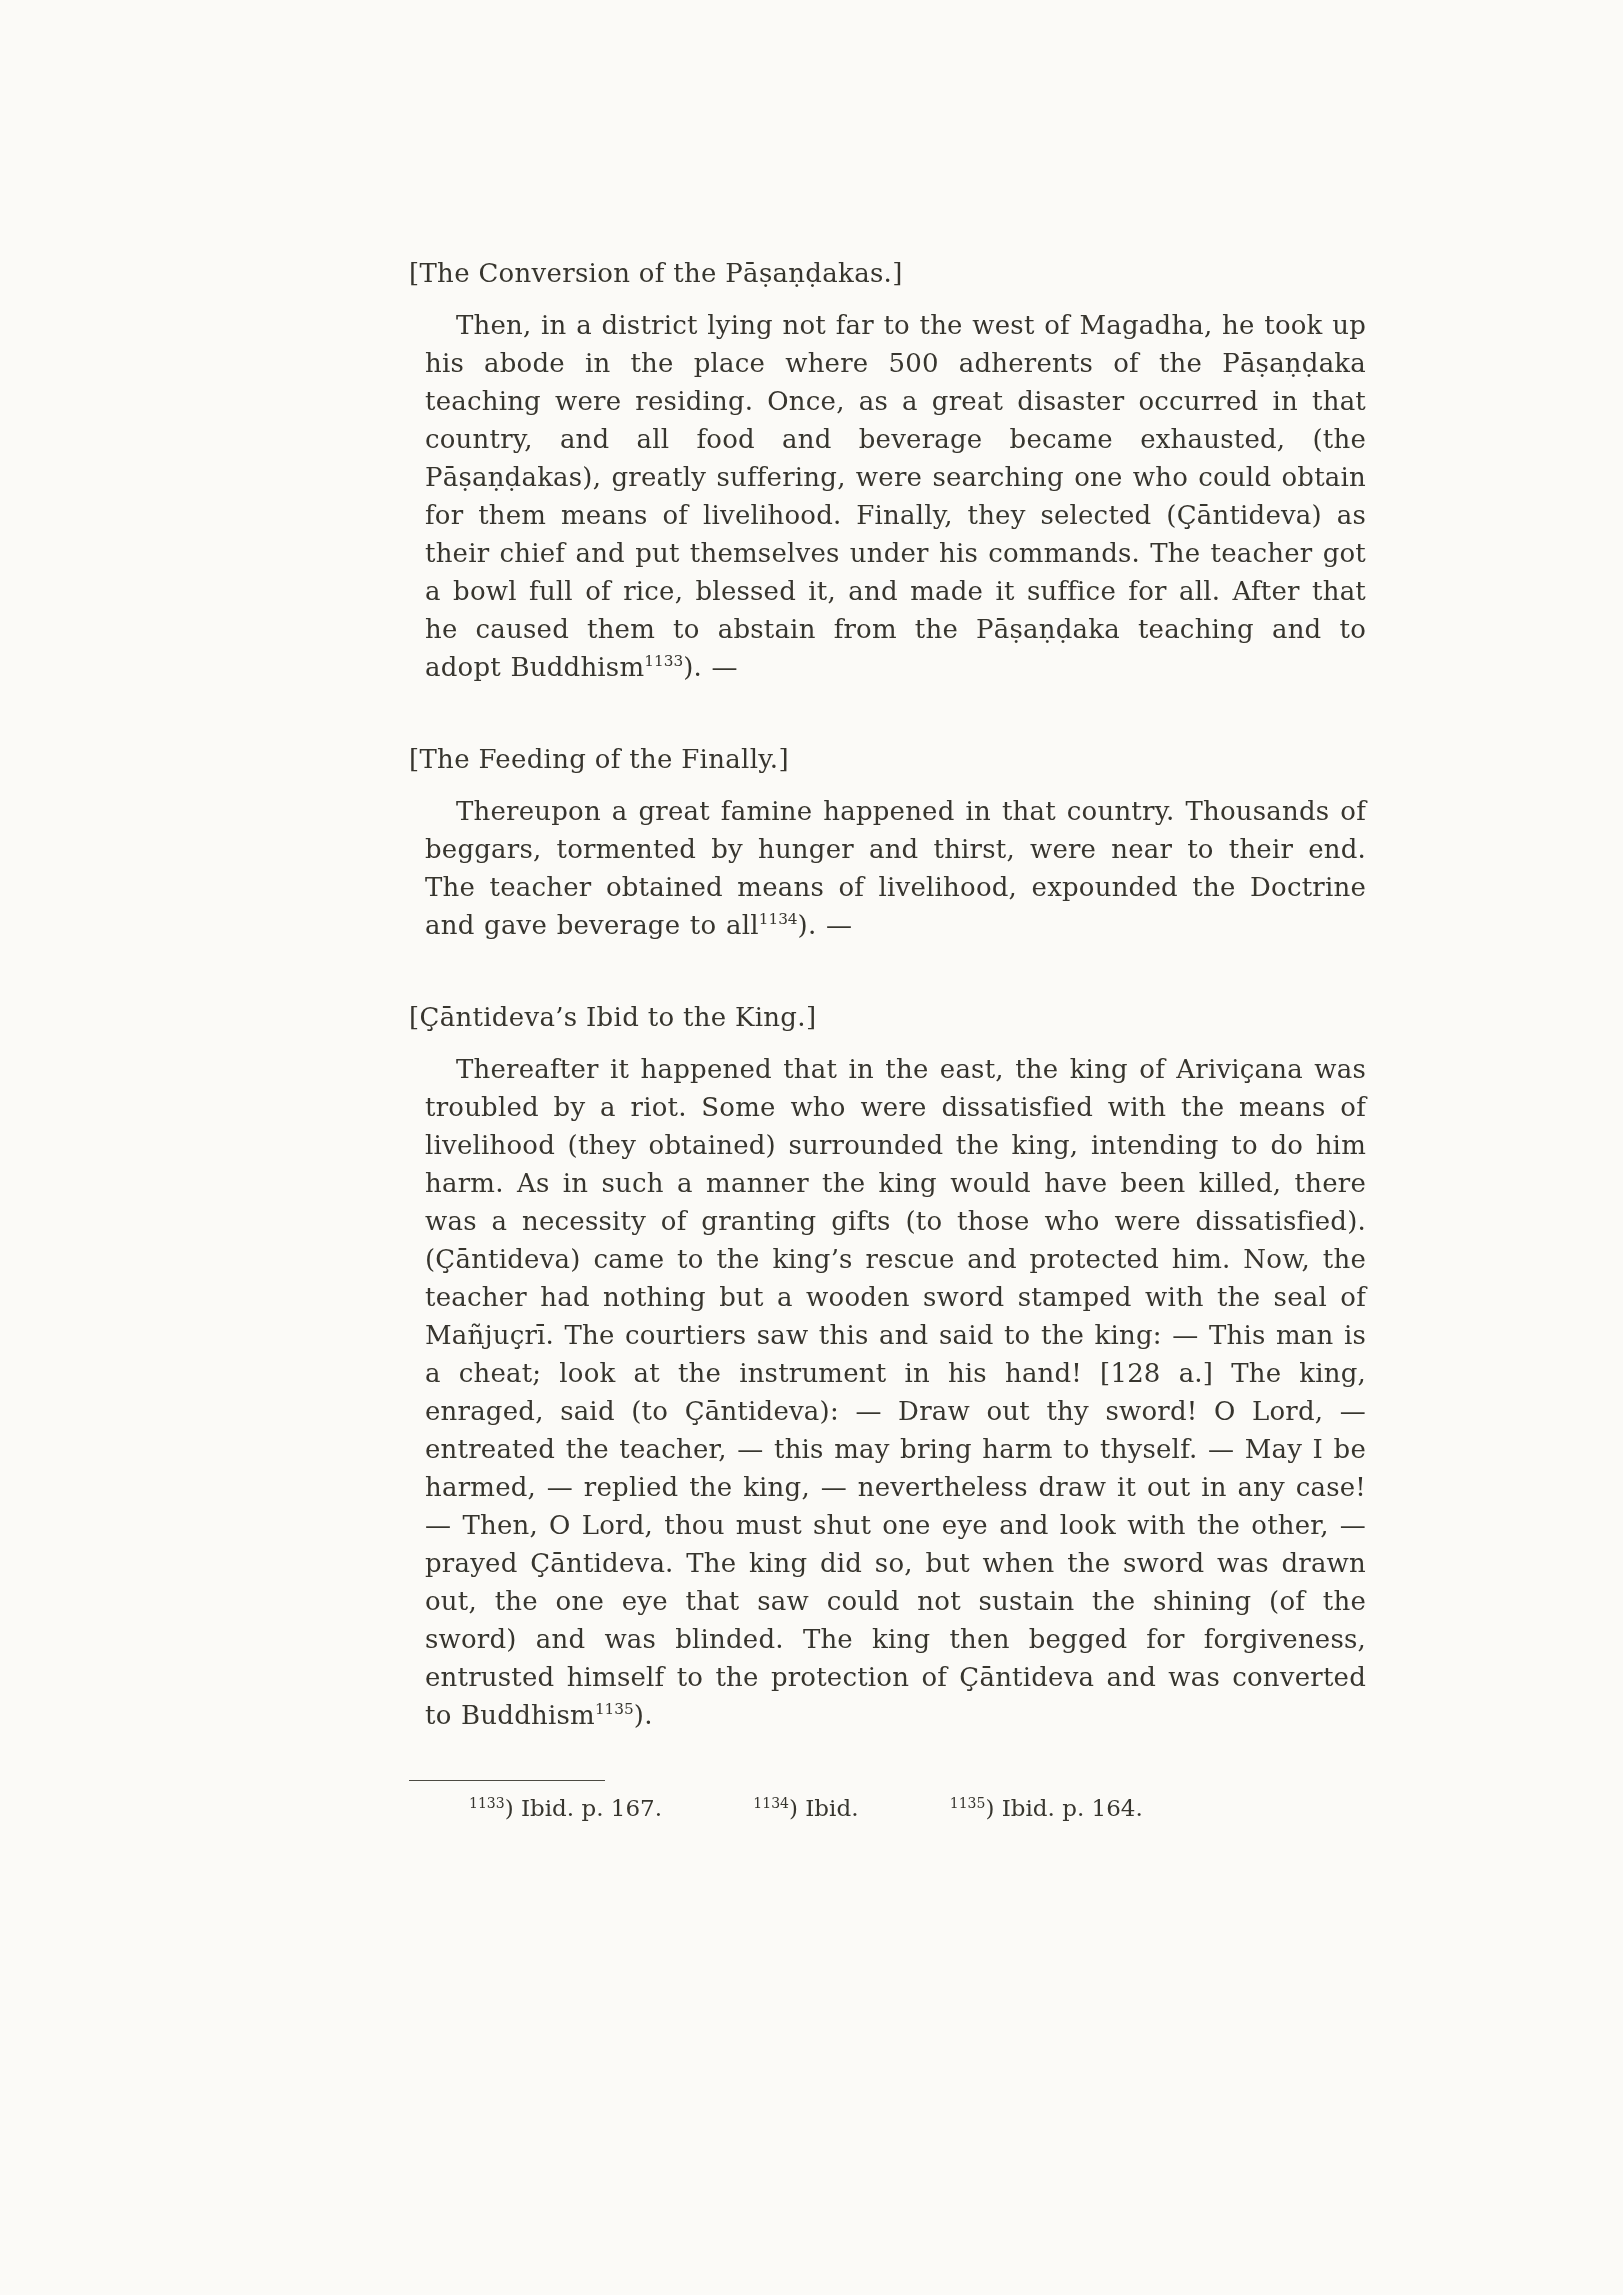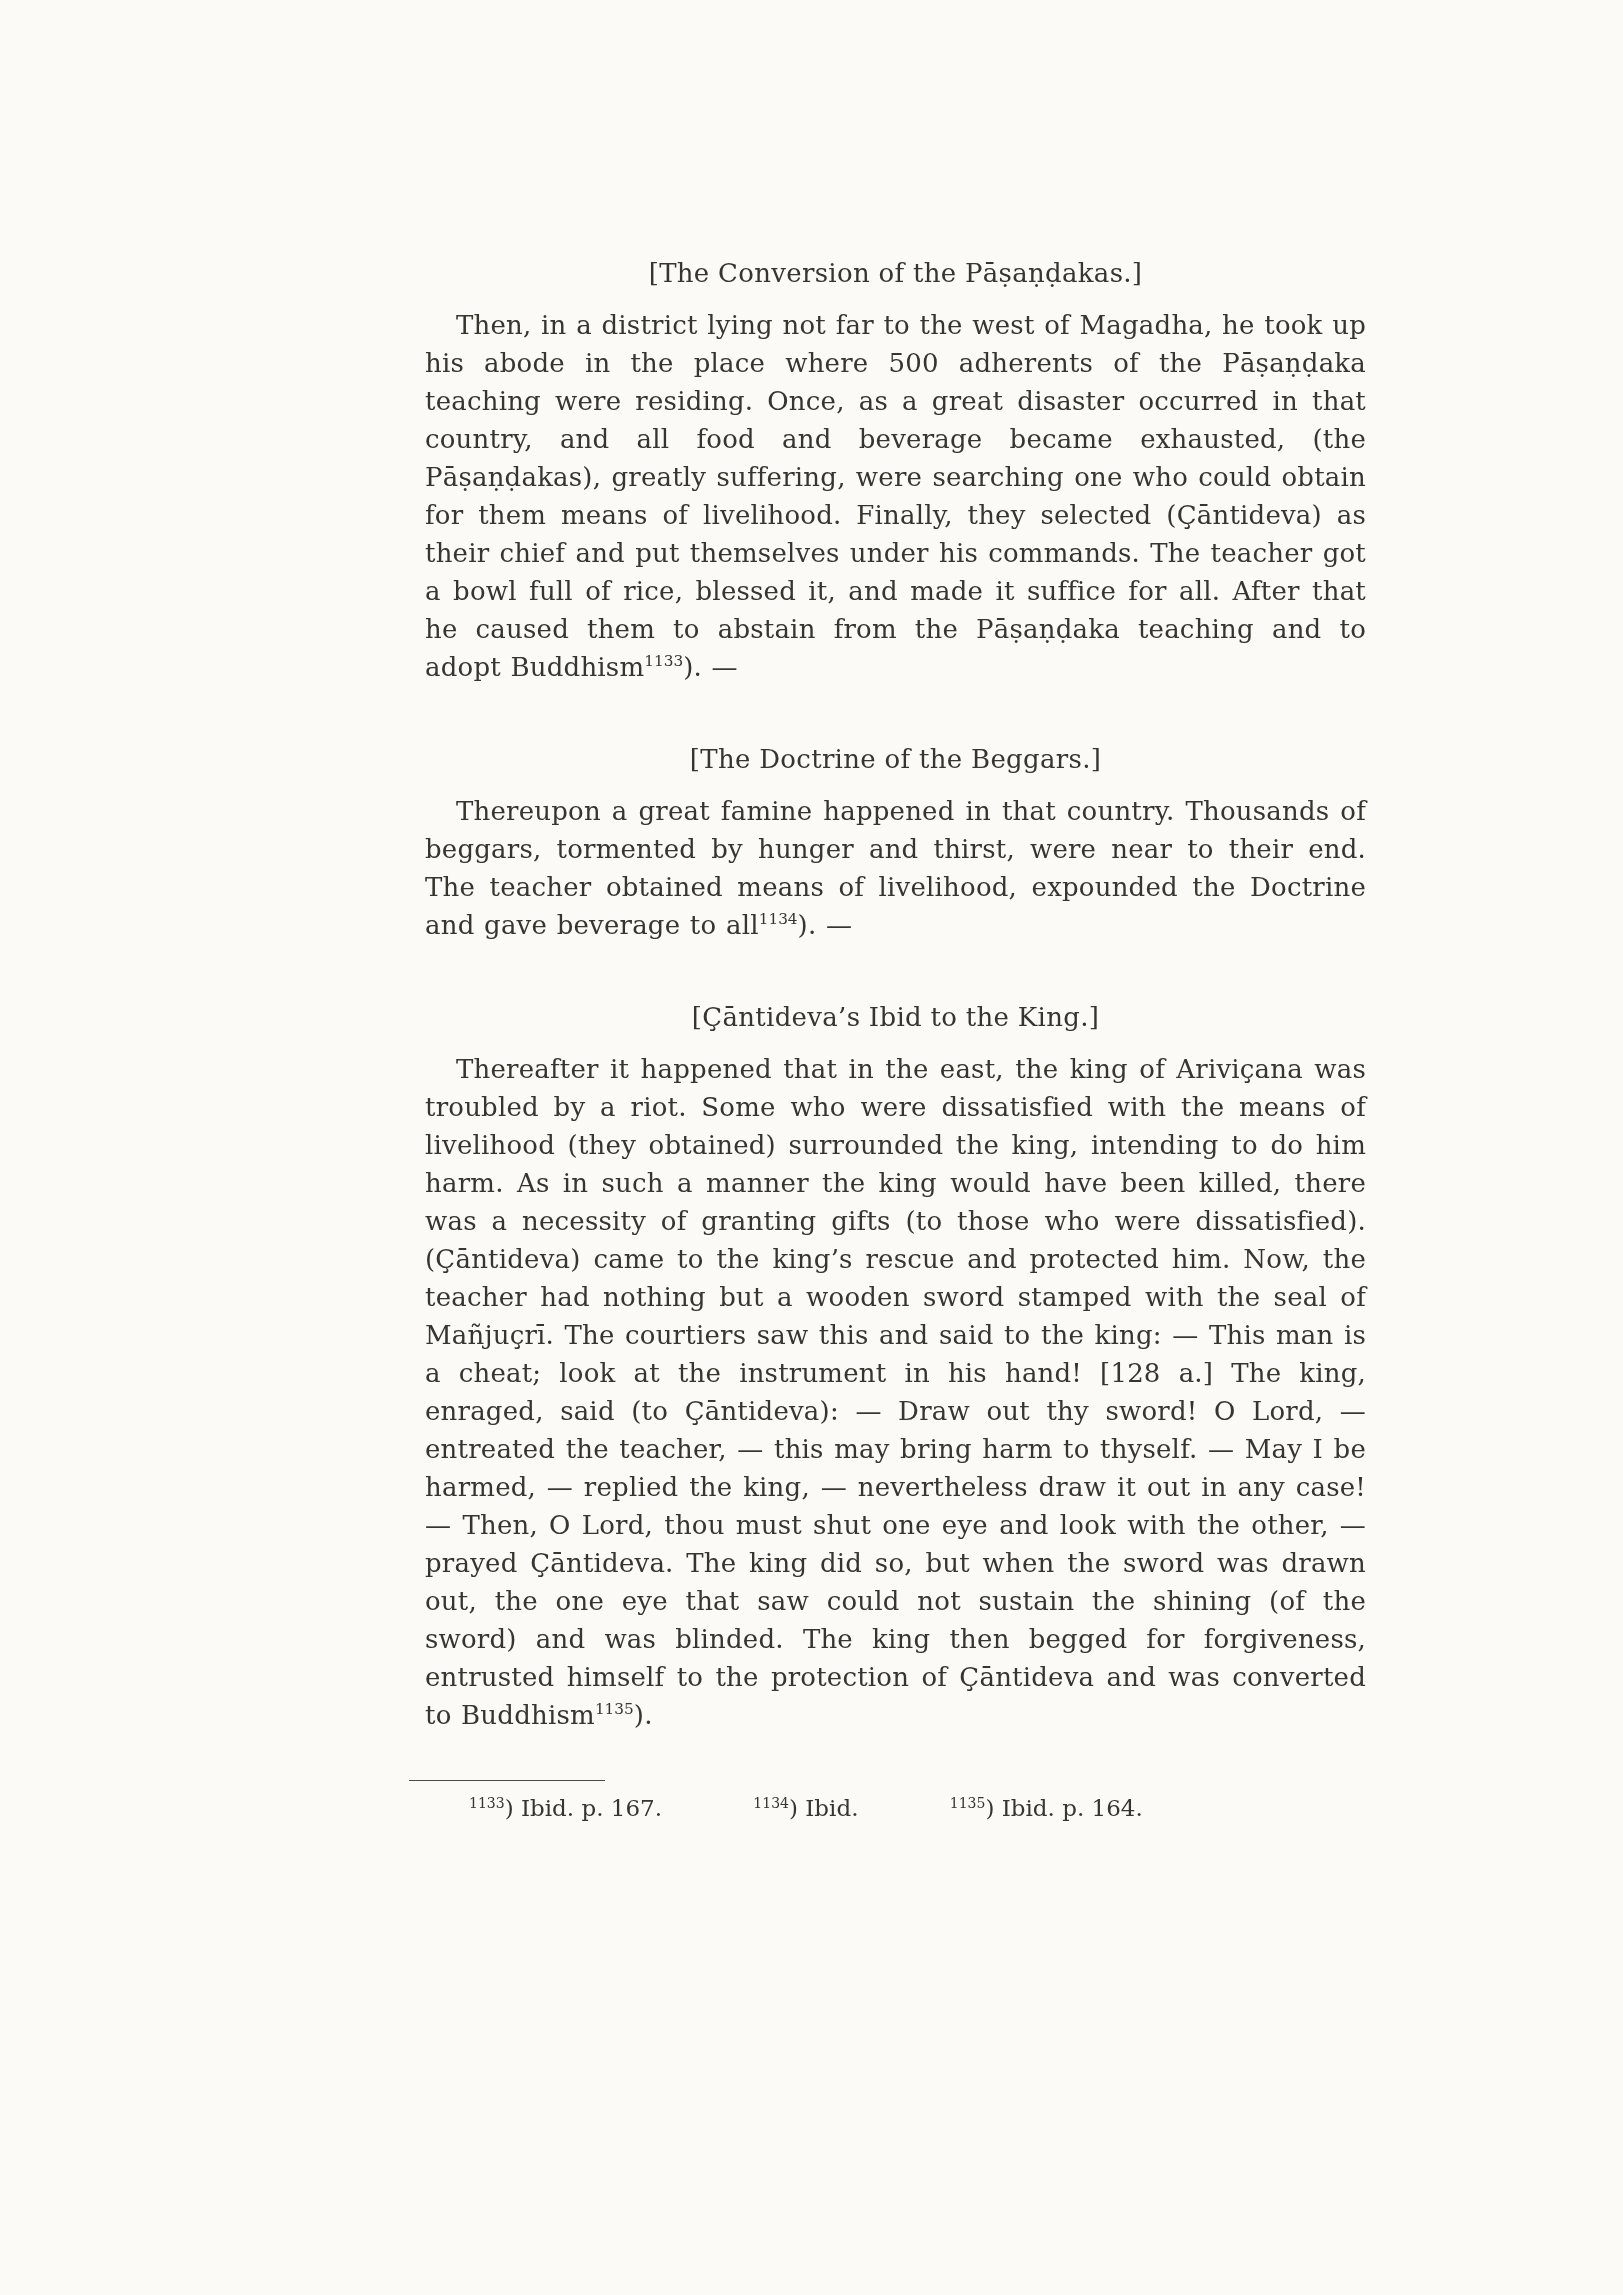--- a/index.html
+++ b/index.html
@@ -23,21 +23,20 @@
   }
   .page-number {
     font-size: 25px;
     line-height: 25px;
     margin-bottom: 35px;
     letter-spacing: 1.1px;
   }
   .section-heading {
     font-size: 26px;
     font-weight: normal;
-    text-align: center;
     margin: 56px 0 9px 0;
     line-height: 34px;
     letter-spacing: 0.3px;
   }
   section:first-of-type .section-heading {
     margin-top: 0;
   }
   p.body-text {
     font-size: 26px;
     line-height: 38px;
@@ -86,21 +85,21 @@
 <div class="page">
   <div class="page-content">
 
 
     <section>
       <h2 class="section-heading">[The Conversion of the Pāṣaṇḍakas.]</h2>
       <p class="body-text"><span>Then, in a district lying not far to the west of Magadha, he took up his abode in the place where 500 adherents of the Pāṣaṇḍaka teaching were residing. Once, as a great disaster occurred in that country, and all food and beverage became exhausted, (the Pāṣaṇḍakas), greatly suffering, were searching one who could obtain for them means of livelihood. Finally, they selected (Çāntideva) as their chief and put themselves under his commands. The teacher got a bowl full of rice, blessed it, and made it suffice for all. After that he caused them to abstain from the Pāṣaṇḍaka teaching and to adopt Buddhism</span><sup class="fnref">1133</sup><span>). —</span></p>
     </section>
 
     <section>
-      <h2 class="section-heading">[The Doctrine of the Beggars.]</h2>
+      <h2 class="section-heading">[The Feeding of the Finally.]</h2>
       <p class="body-text"><span>Thereupon a great famine happened in that country. Thousands of beggars, tormented by hunger and thirst, were near to their end. The teacher obtained means of livelihood, expounded the Doctrine and gave beverage to all</span><sup class="fnref">1134</sup><span>). —</span></p>
     </section>
 
     <section>
       <h2 class="section-heading">[Çāntideva’s Ibid to the King.]</h2>
       <p class="body-text"><span>Thereafter it happened that in the east, the king of Ariviçana was troubled by a riot. Some who were dissatisfied with the means of livelihood (they obtained) surrounded the king, intending to do him harm. As in such a manner the king would have been killed, there was a necessity of granting gifts (to those who were dissatisfied). (Çāntideva) came to the king’s rescue and protected him. Now, the teacher had nothing but a wooden sword stamped with the seal of Mañjuçrī. The courtiers saw this and said to the king: — This man is a cheat; look at the instrument in his hand! [128 a.] The king, enraged, said (to Çāntideva): — Draw out thy sword! O Lord, — entreated the teacher, — this may bring harm to thyself. — May I be harmed, — replied the king, — nevertheless draw it out in any case! — Then, O Lord, thou must shut one eye and look with the other, — prayed Çāntideva. The king did so, but when the sword was drawn out, the one eye that saw could not sustain the shining (of the sword) and was blinded. The king then begged for forgiveness, entrusted himself to the protection of Çāntideva and was converted to Buddhism</span><sup class="fnref">1135</sup><span>).</span></p>
     </section>
 
     <div class="footnote-block">
       <div class="footnote-rule"></div>

